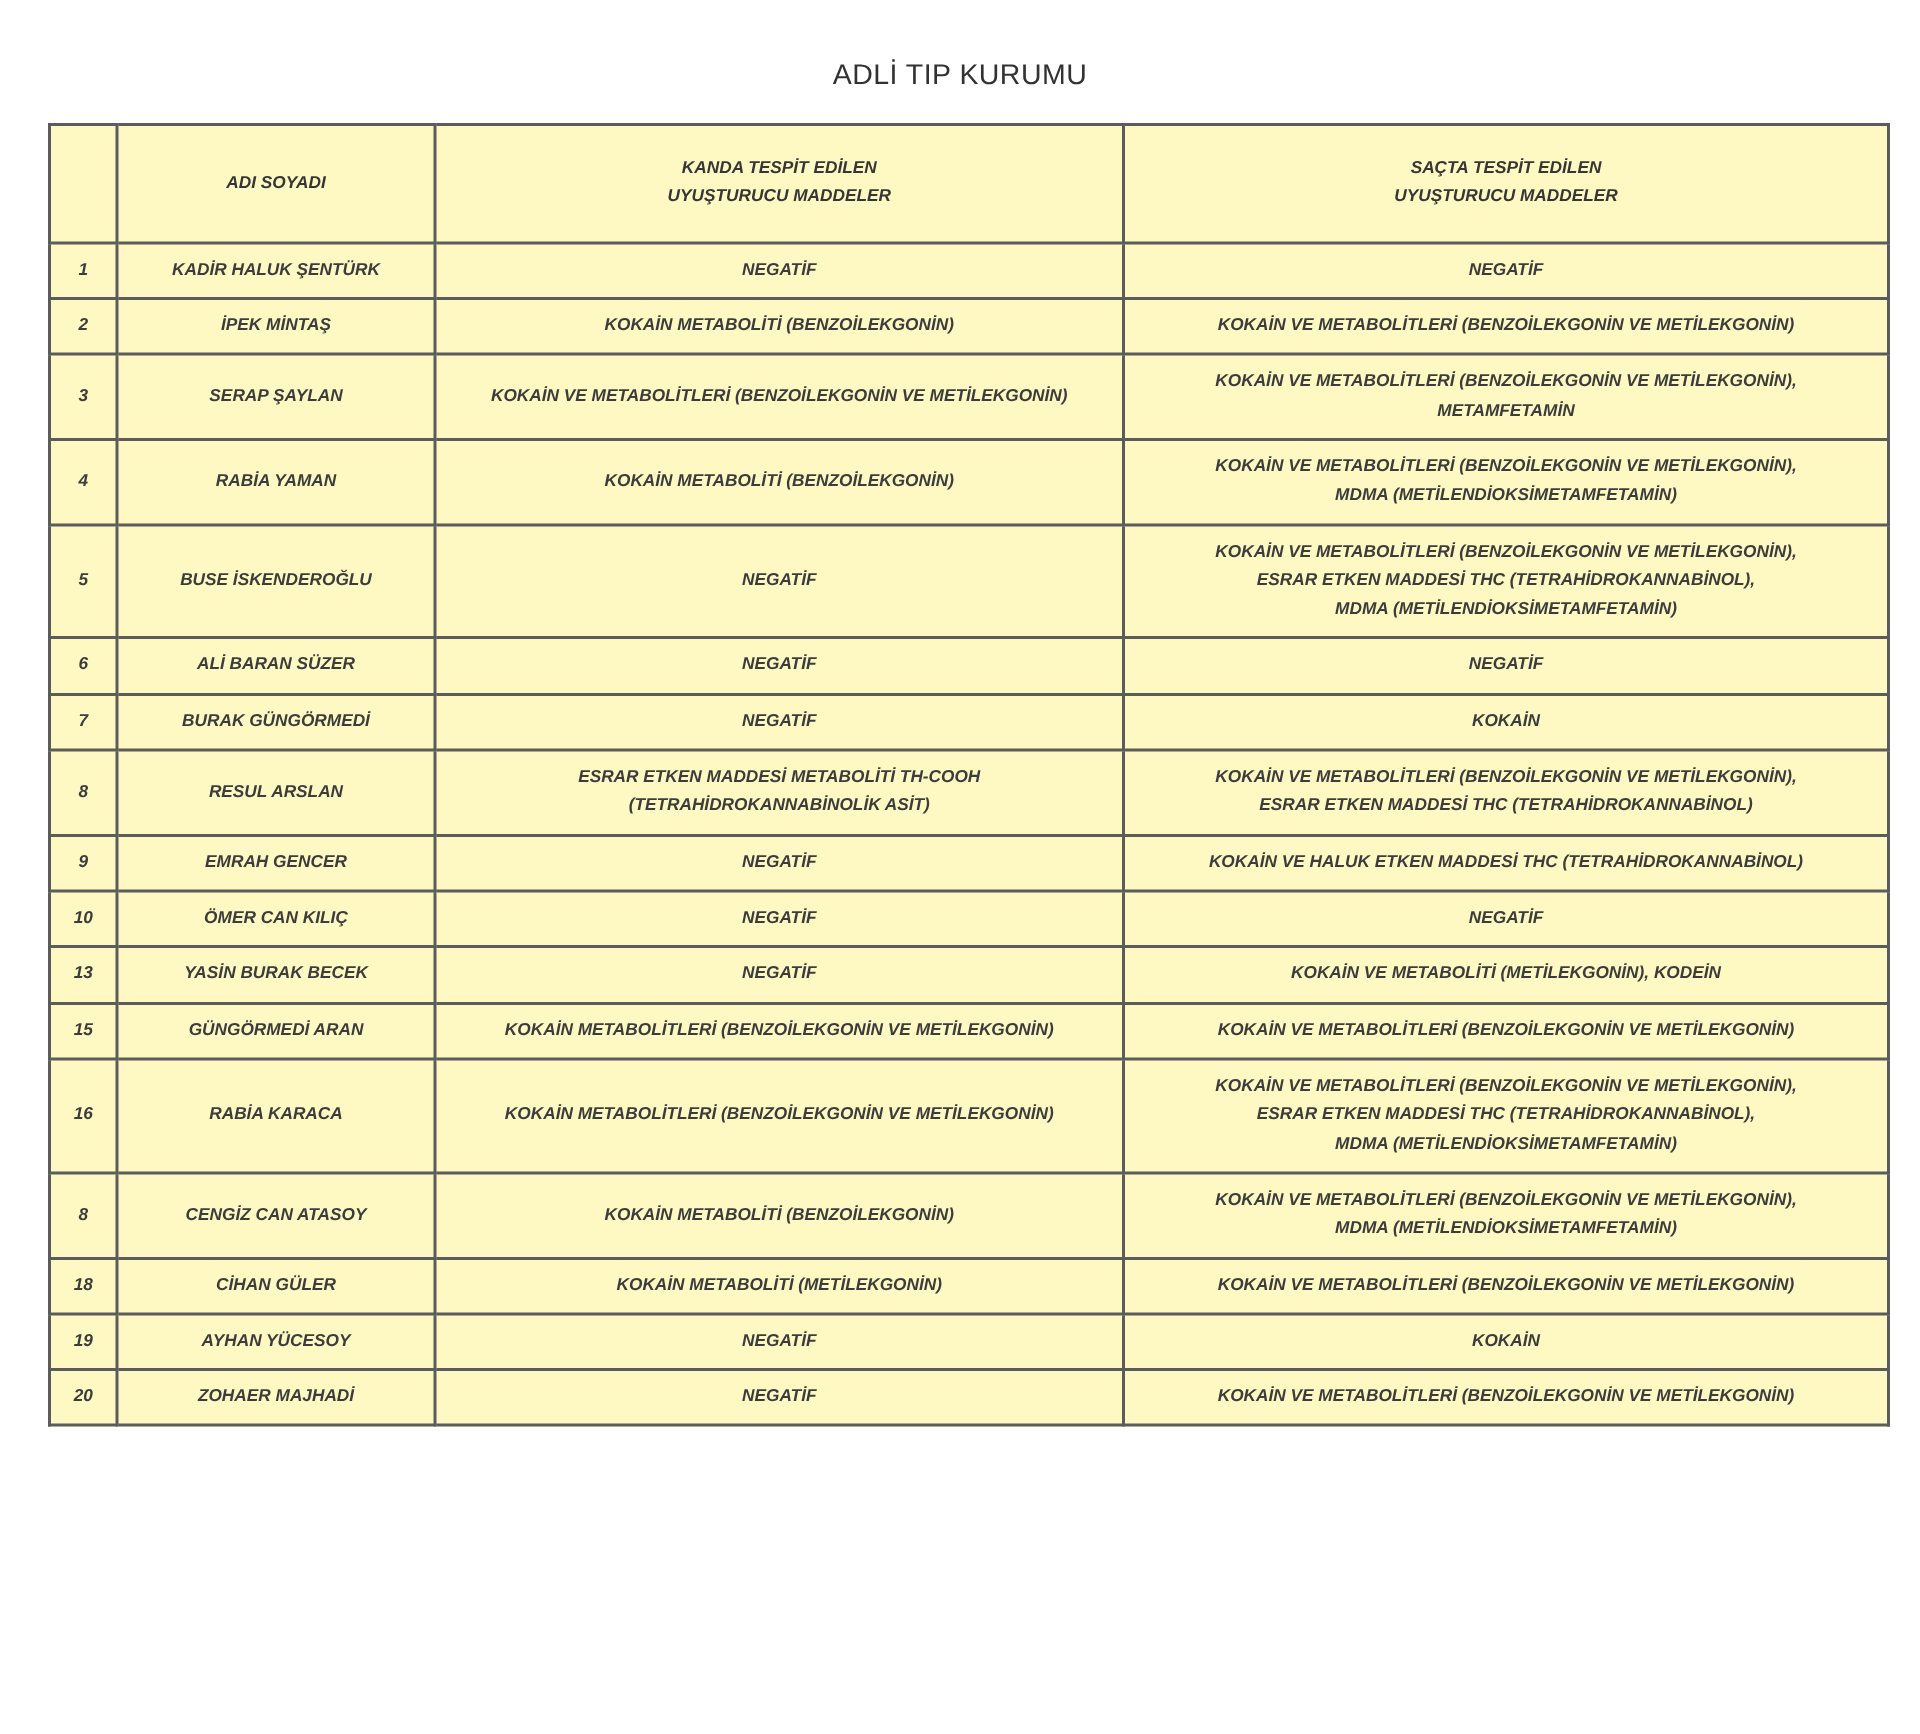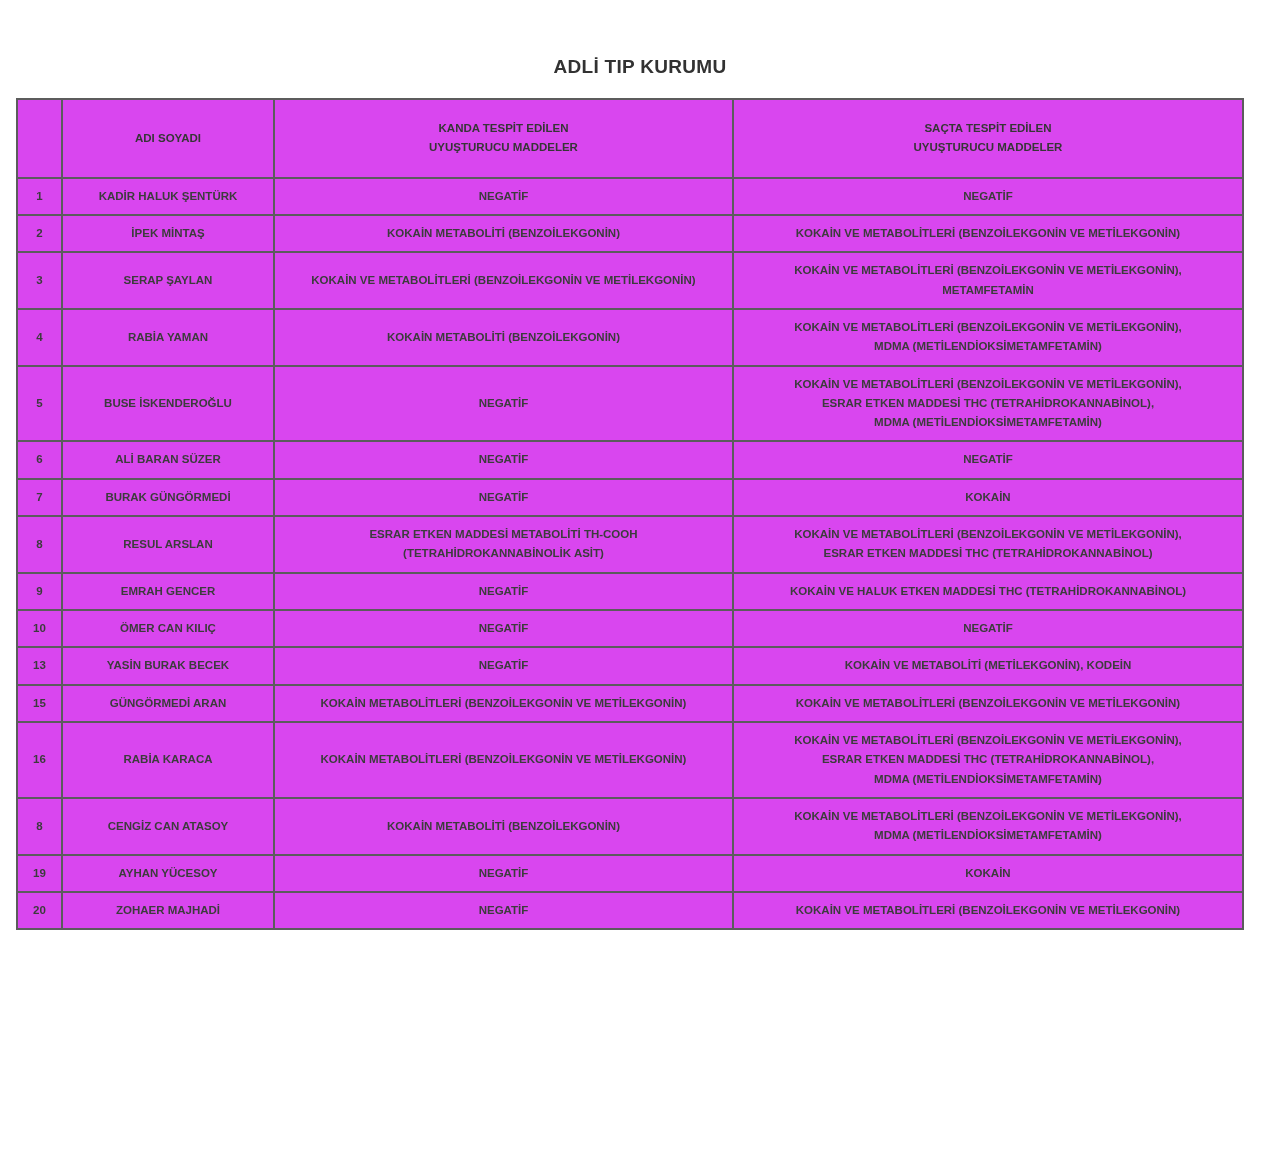--- a/index.html
+++ b/index.html
@@ -10,34 +10,35 @@
   }
   .page {
     position: relative;
     width: 1280px;
     height: 1156px;
     background: #ffffff;
     overflow: hidden;
   }
   .title {
     margin: 0;
-    padding-top: 56px;
+    padding-top: 40px;
     padding-bottom: 20px;
     text-align: center;
     font-size: 19px;
-    font-weight: bold;
+    font-weight: normal;
     color: #323232;
     letter-spacing: 0.3px;
   }
   table.results {
     border-collapse: collapse;
     table-layout: fixed;
-    margin-left: 16px;
+    margin-left: 32px;
     width: 1226px;
-    background: #d946ef;
+    background: #fef9c3;
+    font-style: italic;
   }
   table.results col.c-no   { width: 45px; }
   table.results col.c-name { width: 212px; }
   table.results col.c-blood{ width: 459px; }
   table.results col.c-hair { width: 510px; }
   th, td {
     border: 2px solid #5c5c5c;
     text-align: center;
     vertical-align: middle;
     font-weight: bold;
@@ -183,20 +184,26 @@
   </tr>
 
   <tr>
     <td class="col-no">8</td>
     <td>CENGİZ CAN ATASOY</td>
     <td>KOKAİN METABOLİTİ (BENZOİLEKGONİN)</td>
     <td>KOKAİN VE METABOLİTLERİ (BENZOİLEKGONİN VE METİLEKGONİN),
 MDMA (METİLENDİOKSİMETAMFETAMİN)</td>
   </tr>
 
+  <tr>
+    <td class="col-no">18</td>
+    <td>CİHAN GÜLER</td>
+    <td>KOKAİN METABOLİTİ (METİLEKGONİN)</td>
+    <td>KOKAİN VE METABOLİTLERİ (BENZOİLEKGONİN VE METİLEKGONİN)</td>
+  </tr>
 
   <tr>
     <td class="col-no">19</td>
     <td>AYHAN YÜCESOY</td>
     <td>NEGATİF</td>
     <td>KOKAİN</td>
   </tr>
 
   <tr>
     <td class="col-no">20</td>

